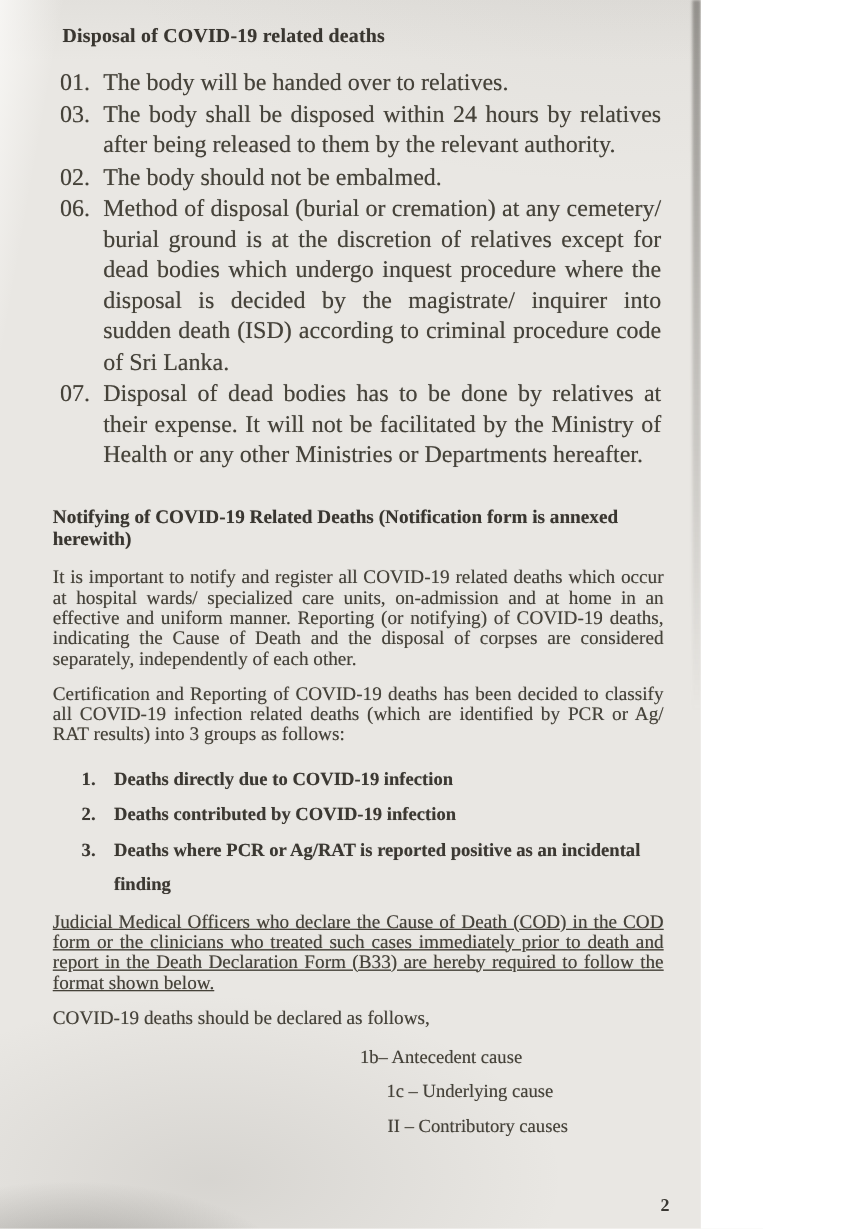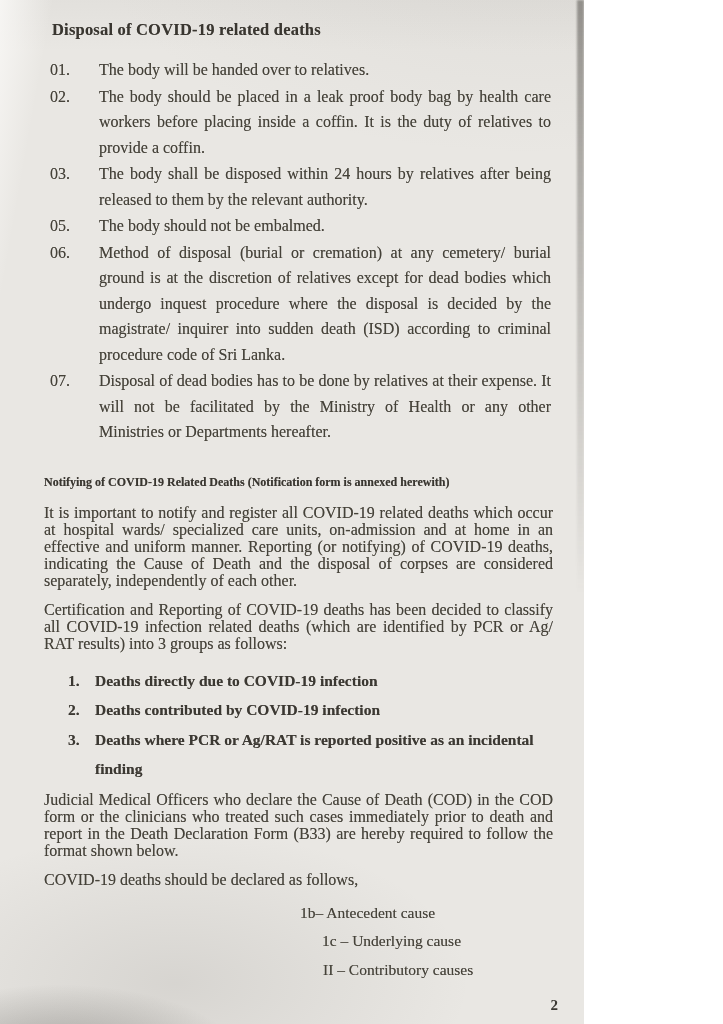--- a/index.html
+++ b/index.html
@@ -33,37 +33,37 @@
     text-shadow:0 0 0.6px rgba(72,68,62,0.55);
   }
 
   .h1 {
     font-size:16.5px; font-weight:bold; color:#393630;
     letter-spacing:0.2px;
     margin:0 0 17px 8px;
   }
 
   .num-list { margin-left:6px; }
-  .item { display:flex; font-size:16px; line-height:25.5px; margin-bottom:1px;gap:13px; }
+  .item { display:flex; font-size:20px; line-height:25.5px; margin-bottom:1px; }
   .item .num { flex:0 0 36px; }
   .item .txt { flex:1; text-align:justify; padding-right:2px; }
 
   .h2 {
-    font-size:12px; font-weight:bold; color:#393630;
+    font-size:16px; font-weight:bold; color:#393630;
     margin:30px 0 14px 0;
   }
 
   .para { font-size:16px; line-height:17px; text-align:justify; }
   .para + .para { margin-top:12px; }
 
   .groups { margin:14px 0 0 24px; }
   .group { display:flex; font-weight:bold; color:#3b3832; font-size:15.5px; line-height:29.5px; }
   .group .num { flex:0 0 27px; }
 
-  .p-after-groups { margin-top:7px; }
+  .p-after-groups { margin-top:7px;text-decoration:underline; }
   .p-declared { margin-top:12px; }
 
   .causes { margin-top:11px; font-size:15.5px; }
   .cause { line-height:28.5px; }
   .cause:nth-child(1){ margin-left:256px; }
   .cause:nth-child(2){ margin-left:278px; }
   .cause:nth-child(3){ margin-left:279px; }
   .cause:nth-child(4){ margin-left:253px; }
 
   .page-number {
@@ -81,29 +81,25 @@
   <div class="content">
 
     <div class="h1">Disposal of COVID-19 related deaths</div>
 
     <div class="num-list">
       <div class="item">
         <span class="num">01.</span>
         <span class="txt">The body will be handed over to relatives.</span>
       </div>
       <div class="item">
-        <span class="num">02.</span>
-        <span class="txt">The body should be placed in a leak proof body bag by health care workers before placing inside a coffin. It is the duty of relatives to provide a coffin.</span>
-      </div>
-      <div class="item">
         <span class="num">03.</span>
         <span class="txt">The body shall be disposed within 24 hours by relatives after being released to them by the relevant authority.</span>
       </div>
       <div class="item">
-        <span class="num">05.</span>
+        <span class="num">02.</span>
         <span class="txt">The body should not be embalmed.</span>
       </div>
       <div class="item">
         <span class="num">06.</span>
         <span class="txt">Method of disposal (burial or cremation) at any cemetery/ burial ground is at the discretion of relatives except for dead bodies which undergo inquest procedure where the disposal is decided by the magistrate/ inquirer into sudden death (ISD) according to criminal procedure code of Sri Lanka.</span>
       </div>
       <div class="item">
         <span class="num">07.</span>
         <span class="txt">Disposal of dead bodies has to be done by relatives at their expense. It will not be facilitated by the Ministry of Health or any other Ministries or Departments hereafter.</span>
       </div>

